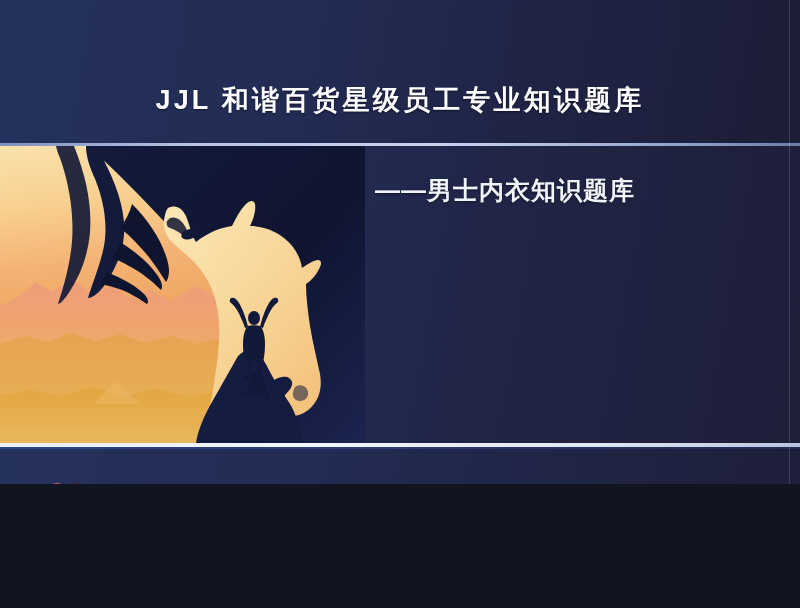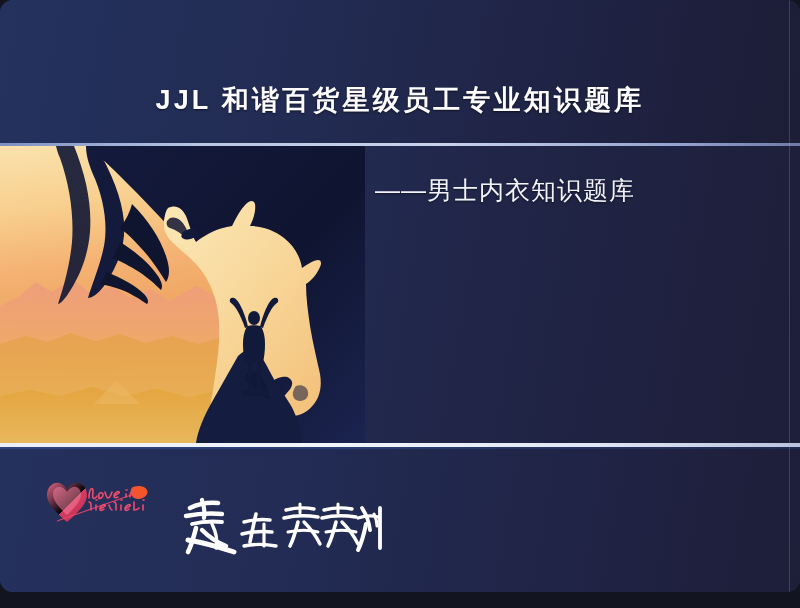--- a/index.html
+++ b/index.html
@@ -7,24 +7,23 @@
     padding: 0;
     background: #12141f;
   }
   body {
     font-family: "Liberation Sans", "DejaVu Sans", sans-serif;
   }
 
   #slide {
     position: relative;
     width: 800px;
-    height: 592px;
+    height: 484px;
     overflow: hidden;
     background: linear-gradient(100deg, #243360 0%, #232c54 35%, #202445 65%, #1d1e38 100%);
-    border-radius: 13px;
   }
 
   
   #header-band {
     position: absolute;
     left: 0; top: 0;
     width: 800px; height: 144px;
     background: linear-gradient(100deg, #24325e 0%, #222b52 40%, #1f2344 70%, #1c1d36 100%);
   }
   #header-title {
@@ -57,21 +56,21 @@
   #photo-frame svg { display: block; width: 365px; height: 297px; }
 
   #subtitle-wrap {
     position: absolute;
     left: 375px; top: 174px;
     width: 420px;
   }
   #subtitle {
     color: #f2f4fb;
     font-size: 25px;
-    font-weight: normal;
+    font-weight: bold;
     letter-spacing: 1px;
     white-space: nowrap;
     text-shadow: 0 1px 2px rgba(0,0,0,.5);
   }
 
   
   #lower-rule {
     position: absolute;
     left: 0; top: 443px;
     width: 800px; height: 4px;

